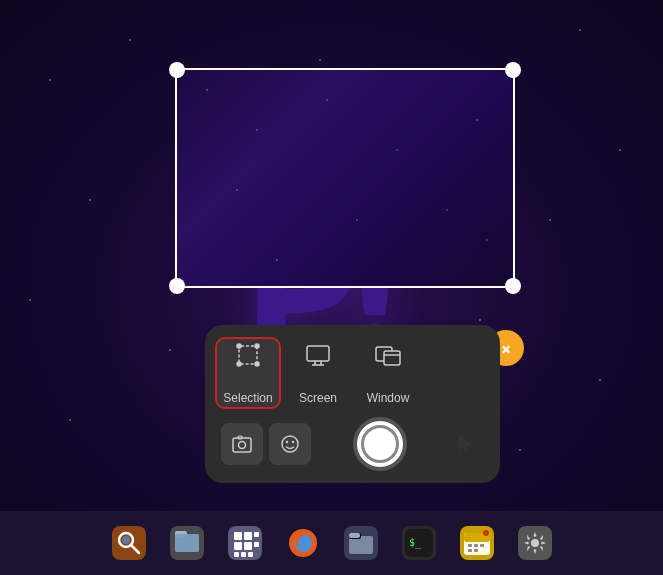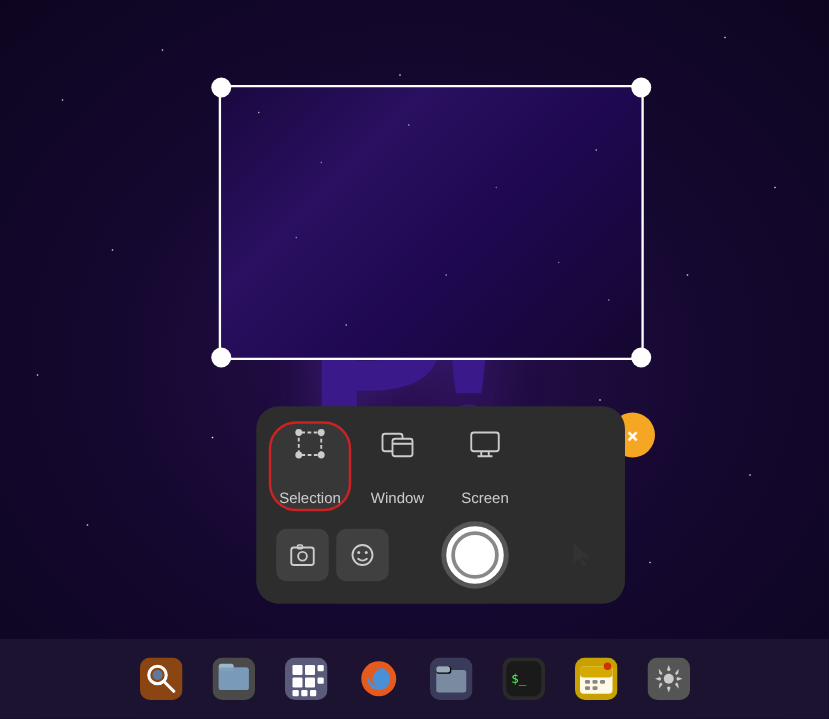--- a/index.html
+++ b/index.html
@@ -100,21 +100,21 @@
       justify-content: flex-start;
     }
 
     .mode-btn {
       display: flex;
       flex-direction: column;
       align-items: center;
       justify-content: center;
       width: 66px;
       height: 72px;
-      border-radius: 22px;
+      border-radius: 10px;
       cursor: pointer;
       gap: 22px;
       background: transparent;
       border: none;
     }
 
     .mode-btn.active {
       border: 2.5px solid #cc2222;
       background: rgba(255,255,255,0.05);
     }
@@ -309,38 +309,38 @@
           <circle cx="5" cy="23" r="2" fill="#ccc"></circle>
           <circle cx="23" cy="23" r="2" fill="#ccc"></circle>
         </svg>
       </span>
       <span class="label">Selection</span>
     </button>
 
     <button class="mode-btn">
       <span class="icon-wrap">
         <svg class="svg-icon" viewBox="0 0 28 28">
-          <rect x="2" y="6" width="16" height="14" rx="2" stroke="#ccc" stroke-width="1.5" fill="none"></rect>
-          <rect x="10" y="10" width="16" height="14" rx="2" stroke="#ccc" stroke-width="1.5" fill="#2d2d2d"></rect>
-          <line x1="10" y1="14" x2="26" y2="14" stroke="#ccc" stroke-width="1.5"></line>
-        </svg>
-      </span>
-      <span class="label">Window</span>
-    </button>
-
-    <button class="mode-btn">
-      <span class="icon-wrap">
-        <svg class="svg-icon" viewBox="0 0 28 28">
           <rect x="3" y="5" width="22" height="15" rx="2" stroke="#ccc" stroke-width="1.5" fill="none"></rect>
           <line x1="11" y1="20" x2="11" y2="24" stroke="#ccc" stroke-width="1.5"></line>
           <line x1="17" y1="20" x2="17" y2="24" stroke="#ccc" stroke-width="1.5"></line>
           <line x1="8" y1="24" x2="20" y2="24" stroke="#ccc" stroke-width="1.5"></line>
         </svg>
       </span>
       <span class="label">Screen</span>
+    </button>
+
+    <button class="mode-btn">
+      <span class="icon-wrap">
+        <svg class="svg-icon" viewBox="0 0 28 28">
+          <rect x="2" y="6" width="16" height="14" rx="2" stroke="#ccc" stroke-width="1.5" fill="none"></rect>
+          <rect x="10" y="10" width="16" height="14" rx="2" stroke="#ccc" stroke-width="1.5" fill="#2d2d2d"></rect>
+          <line x1="10" y1="14" x2="26" y2="14" stroke="#ccc" stroke-width="1.5"></line>
+        </svg>
+      </span>
+      <span class="label">Window</span>
     </button>
 
   </div>
 
   <div class="bottom-row">
 
     <div class="icon-small-btns">
 
       <div class="small-btn">
         <svg width="22" height="22" viewBox="0 0 22 22" fill="none">

